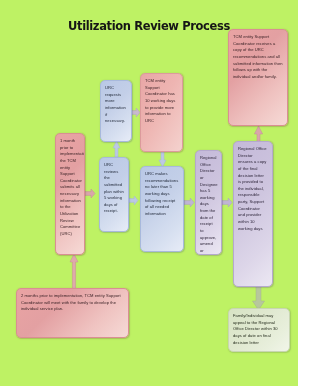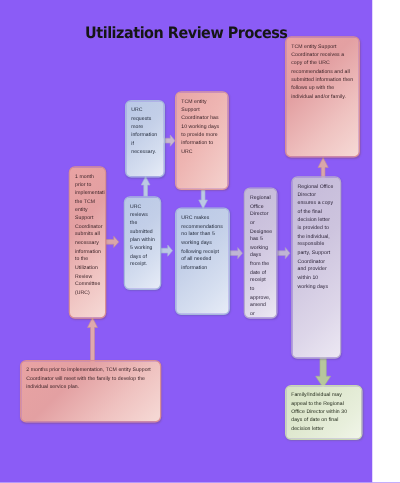--- a/index.html
+++ b/index.html
@@ -2,21 +2,21 @@
 <html><head>
 <meta charset="utf-8">
 <style>
   html,body{margin:0;padding:0;}
   body{
     width:298px;height:386px;
     background:#ffffff;
     font-family:"Liberation Sans", sans-serif;
     overflow:hidden;
   }
-  #canvas{position:relative;width:298px;height:386px;overflow:hidden;background:#8b5cf6;}
+  #canvas{position:relative;width:298px;height:386px;overflow:hidden;background:#bef264;}
 
   .title{
     position:absolute;
     left:0;right:0;top:18px;
     text-align:center;
     font-family:"DejaVu Sans", sans-serif;
     font-weight:bold;
     font-size:12.5px;
     letter-spacing:-0.4px;
     color:#161616;

